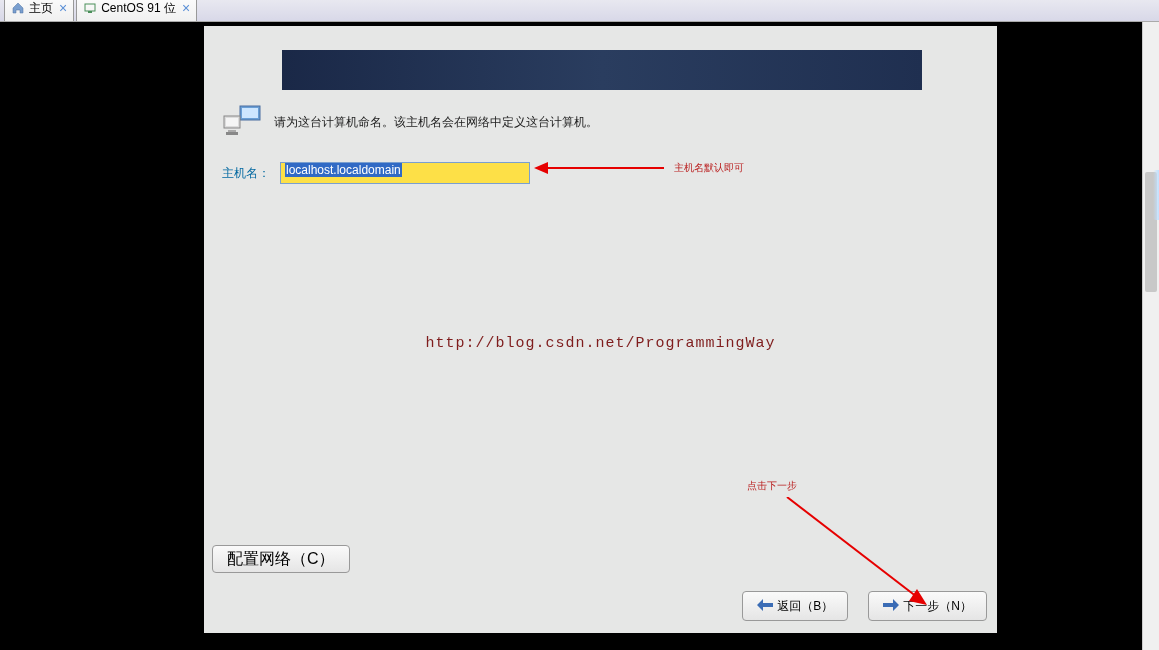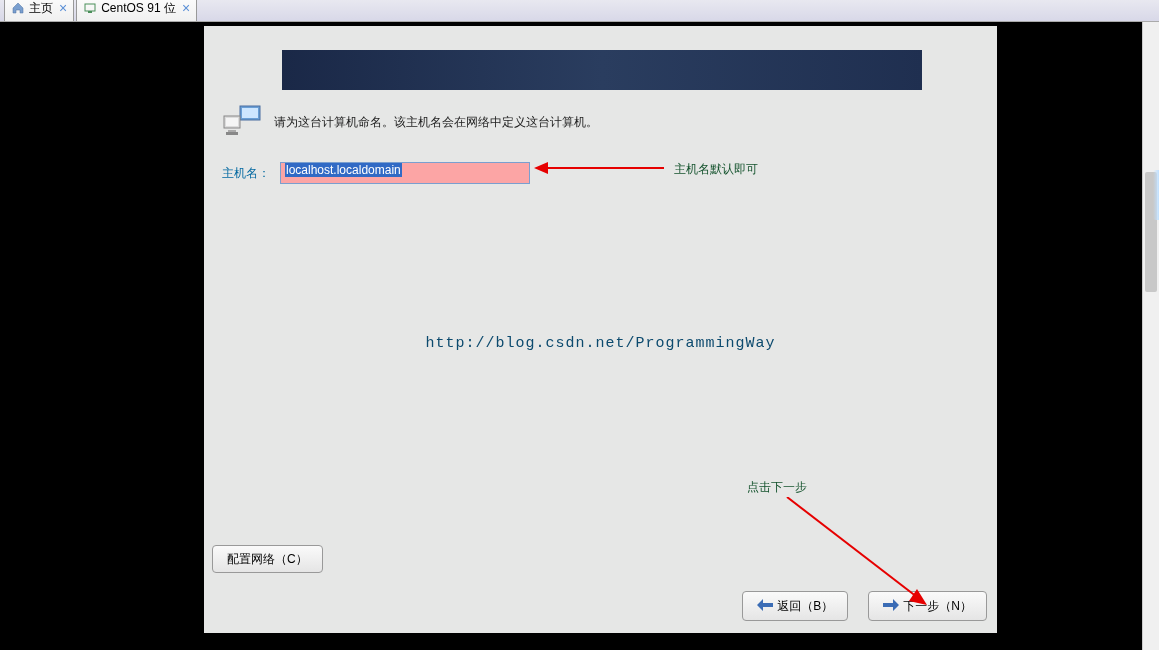--- a/index.html
+++ b/index.html
@@ -103,40 +103,40 @@
     }
     .hostname-label {
       font-size: 12px;
       color: #0369a1;
       margin-right: 10px;
     }
     .hostname-input {
       width: 250px;
       height: 22px;
       border: 1px solid #7a9fcf;
-      background: #fca5a5;
+      background: #fde047;
       padding: 0 4px;
       font-size: 12px;
     }
     .hostname-input-text {
       background: #316ac5;
       color: #fff;
       padding: 0 1px;
       display: inline-block;
     }
     .config-net-btn {
       position: absolute;
       left: 8px;
       bottom: 60px;
       height: 28px;
       padding: 0 14px;
       background: linear-gradient(to bottom, #fafafa, #e5e5e5);
       border: 1px solid #999;
       border-radius: 4px;
-      font-size: 12px;
+      font-size: 16px;
       cursor: pointer;
     }
     .nav-buttons {
       position: absolute;
       right: 10px;
       bottom: 12px;
       display: flex;
       gap: 20px;
     }
     .nav-btn {
@@ -157,30 +157,30 @@
     }
     .arrow-right {
       color: #3b6cb5;
       font-size: 16px;
     }
     .watermark {
       position: absolute;
       top: 309px;
       left: 50%;
       transform: translateX(-50%);
-      color: #0c4a6e;
+      color: #7f1d1d;
       font-size: 15px;
       font-family: "Courier New", monospace;
       letter-spacing: 1px;
       pointer-events: none;
     }
     .annotation {
       position: absolute;
-      color: #14532d;
-      font-size: 12px;
+      color: #b91c1c;
+      font-size: 10px;
       pointer-events: none;
     }
     .anno-hostname {
       top: 135px;
       left: 470px;
       display: flex;
       align-items: center;
     }
     .anno-next {
       top: 453px;

